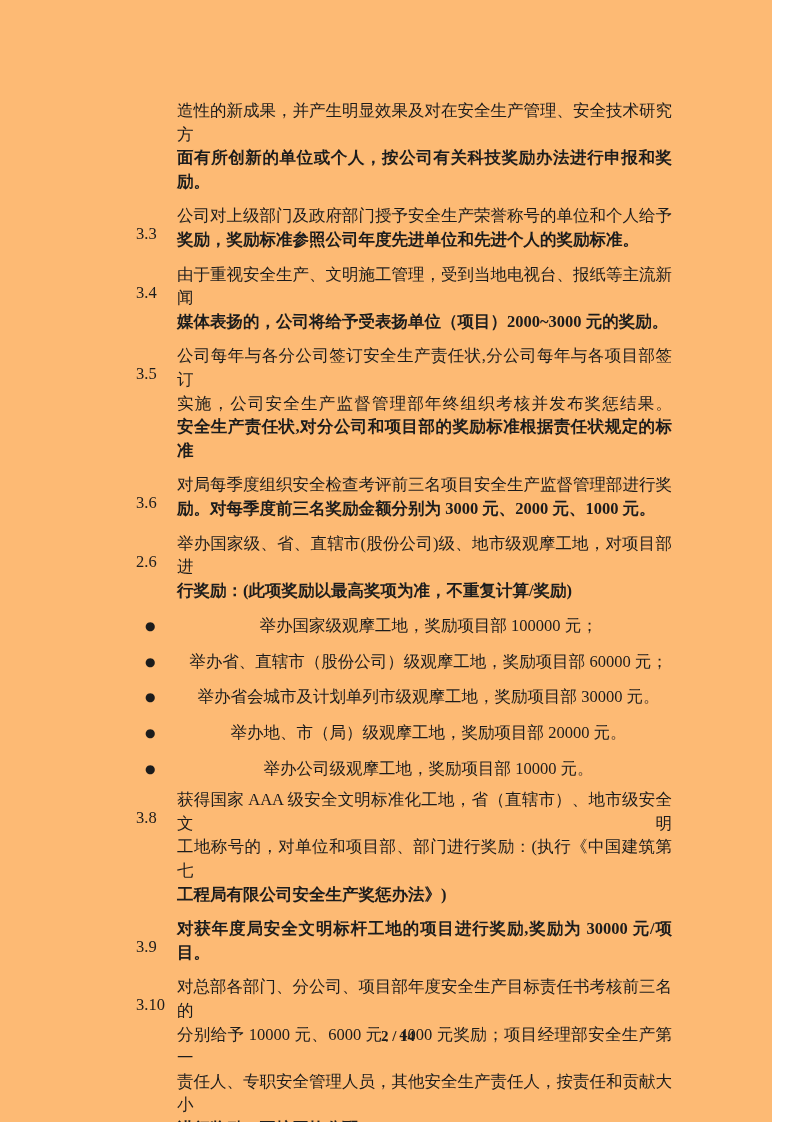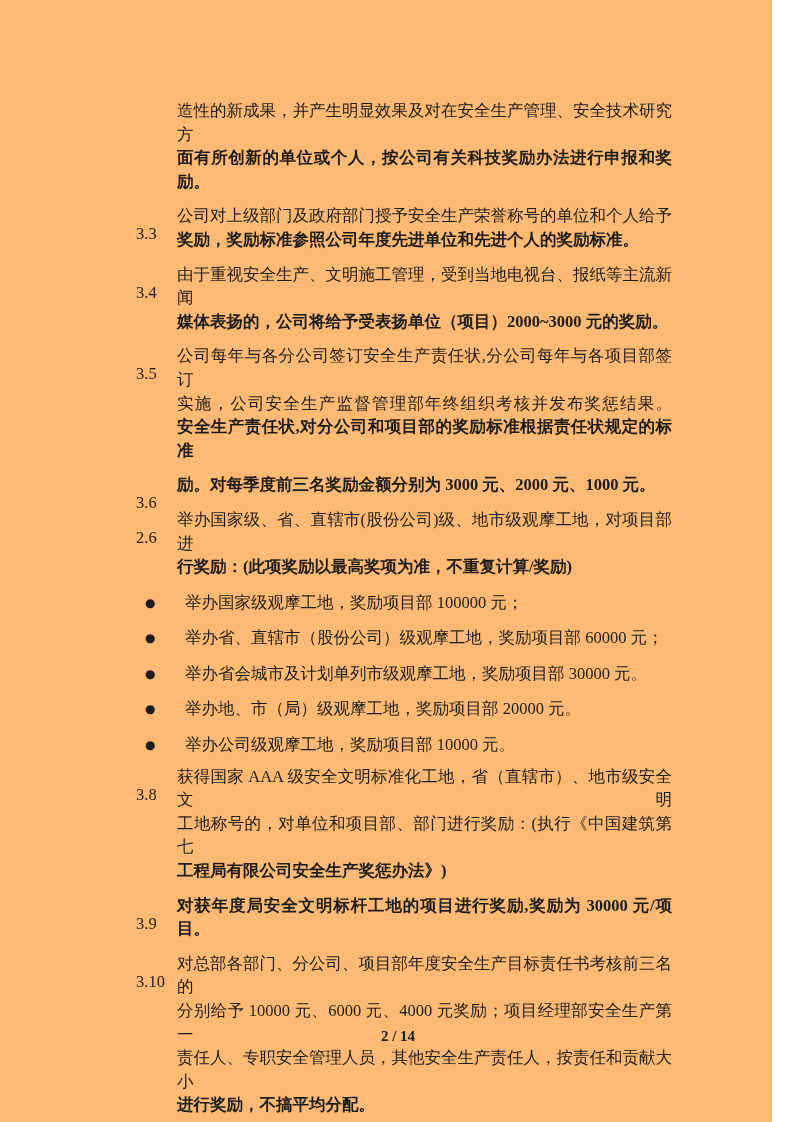--- a/index.html
+++ b/index.html
@@ -43,21 +43,21 @@
     padding-left: 65px;
     margin-bottom: 8px;
   }
   .dot {
     position: absolute;
     left: 25px;
     top: 1px;
     font-size: 12px;
     font-family: "DejaVu Sans", sans-serif;
   }
-  .btext { text-align: left; margin-top: 12px; }
+  .btext { text-align: center; margin-top: 12px; }
   .footer {
     position: absolute;
     top: 1028px;
     left: 12px;
     width: 100%;
     text-align: center;
     font-weight: bold;
     font-size: 15px;
     color: #1c1c1c;
   }
@@ -87,20 +87,21 @@
 
     <div class="para">
       <span class="num">3.5</span>
       <div class="line">公司每年与各分公司签订安全生产责任状,分公司每年与各项目部签订</div>
       <div class="line">实施，公司安全生产监督管理部年终组织考核并发布奖惩结果。</div>
       <div class="line">安全生产责任状,对分公司和项目部的奖励标准根据责任状规定的标准</div>
     </div>
 
     <div class="para">
       <span class="num">3.6</span>
+      <div class="line">对局每季度组织安全检查考评前三名项目安全生产监督管理部进行奖</div>
       <div class="line">励。对每季度前三名奖励金额分别为 3000 元、2000 元、1000 元。</div>
     </div>
 
     <div class="para">
       <span class="num">2.6</span>
       <div class="line">举办国家级、省、直辖市(股份公司)级、地市级观摩工地，对项目部进</div>
       <div class="line">行奖励：(此项奖励以最高奖项为准，不重复计算/奖励)</div>
     </div>
 
     <div class="bullets">

